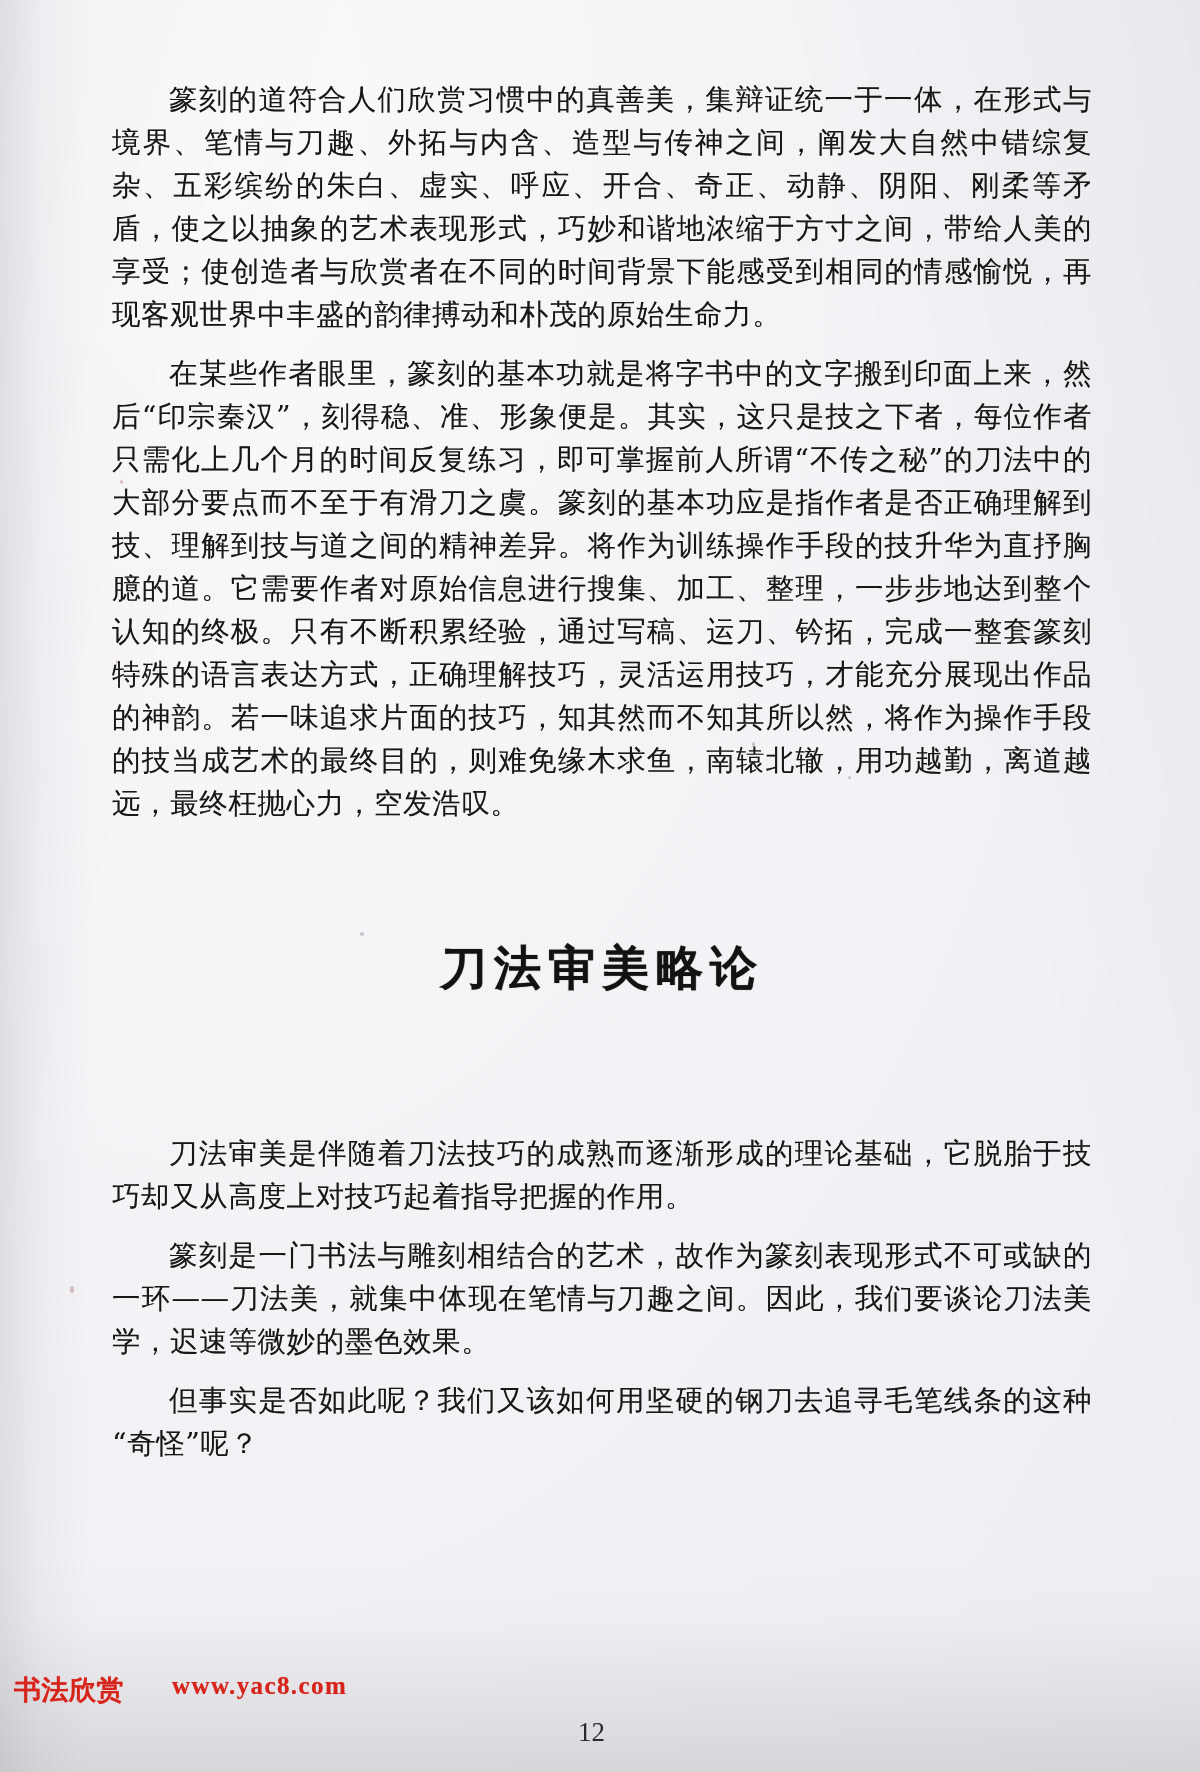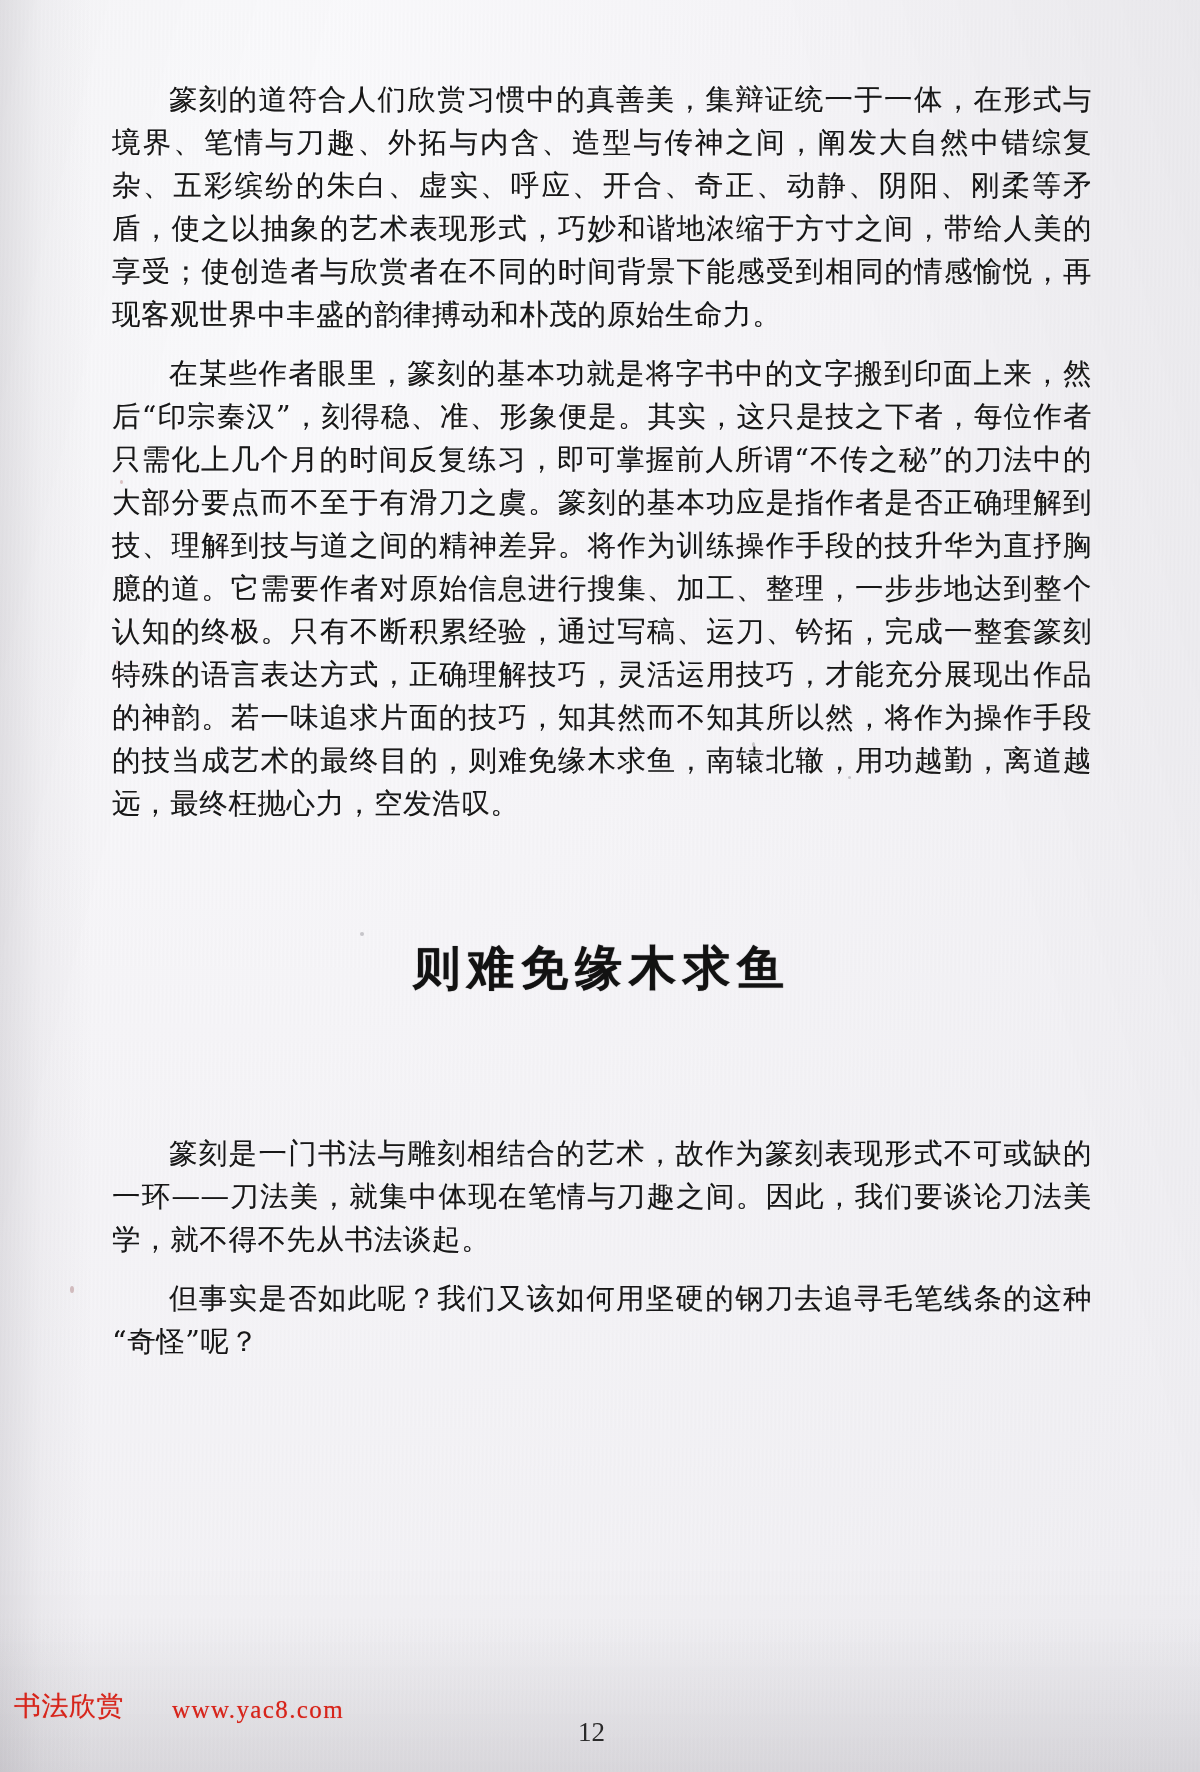--- a/index.html
+++ b/index.html
@@ -75,26 +75,26 @@
     font-family: "DejaVu Serif", "Liberation Serif", serif;
     text-shadow: 0 0 1.1px rgba(0,0,0,0.55), 0.5px 0 0.5px rgba(0,0,0,0.35);
   }
 
   .gap-before-title { height: 112px; }
   .gap-after-title  { height: 132px; }
 
   .watermark {
     position: absolute;
     left: 14px;
-    bottom: 48px;
+    bottom: 64px;
     display: flex;
-    align-items: flex-end;
+    align-items: flex-start;
     gap: 12px;
     color: #d7241a;
-    font-weight: 400;
+    font-weight: 700;
     text-shadow: 0 0 0.8px rgba(215,36,26,0.6);
   }
   .watermark .wm-cn {
     font-size: 27px;
     letter-spacing: 0.5px;
     font-family: "DejaVu Serif", "Liberation Serif", serif;
   }
   .watermark .wm-url {
     font-size: 25px;
     letter-spacing: 1.4px;
@@ -137,26 +137,27 @@
   <span class="speck" style="left:116px; top:660px; width:3px; height:4px; background:rgba(160,90,90,0.30);"></span>
 
   <div class="content">
 
     <p class="para">篆刻的道符合人们欣赏习惯中的真善美，集辩证统一于一体，在形式与境界、笔情与刀趣、外拓与内含、造型与传神之间，阐发大自然中错综复杂、五彩缤纷的朱白、虚实、呼应、开合、奇正、动静、阴阳、刚柔等矛盾，使之以抽象的艺术表现形式，巧妙和谐地浓缩于方寸之间，带给人美的享受；使创造者与欣赏者在不同的时间背景下能感受到相同的情感愉悦，再现客观世界中丰盛的韵律搏动和朴茂的原始生命力。</p>
 
     <p class="para">在某些作者眼里，篆刻的基本功就是将字书中的文字搬到印面上来，然后“印宗秦汉”，刻得稳、准、形象便是。其实，这只是技之下者，每位作者只需化上几个月的时间反复练习，即可掌握前人所谓“不传之秘”的刀法中的大部分要点而不至于有滑刀之虞。篆刻的基本功应是指作者是否正确理解到技、理解到技与道之间的精神差异。将作为训练操作手段的技升华为直抒胸臆的道。它需要作者对原始信息进行搜集、加工、整理，一步步地达到整个认知的终极。只有不断积累经验，通过写稿、运刀、钤拓，完成一整套篆刻特殊的语言表达方式，正确理解技巧，灵活运用技巧，才能充分展现出作品的神韵。若一味追求片面的技巧，知其然而不知其所以然，将作为操作手段的技当成艺术的最终目的，则难免缘木求鱼，南辕北辙，用功越勤，离道越远，最终枉抛心力，空发浩叹。</p>
 
     <div class="gap-before-title"></div>
 
-    <h1 class="article-title">则难免缘木求鱼</h1>
+    <h1 class="article-title">刀法审美略论</h1>
 
     <div class="gap-after-title"></div>
 
+    <p class="para">刀法审美是伴随着刀法技巧的成熟而逐渐形成的理论基础，它脱胎于技巧却又从高度上对技巧起着指导把握的作用。</p>
 
-    <p class="para">篆刻是一门书法与雕刻相结合的艺术，故作为篆刻表现形式不可或缺的一环——刀法美，就集中体现在笔情与刀趣之间。因此，我们要谈论刀法美学，就不得不先从书法谈起。</p>
+    <p class="para">篆刻是一门书法与雕刻相结合的艺术，故作为篆刻表现形式不可或缺的一环——刀法美，就集中体现在笔情与刀趣之间。因此，我们要谈论刀法美学，迟速等微妙的墨色效果。</p>
 
 
     <p class="para">但事实是否如此呢？我们又该如何用坚硬的钢刀去追寻毛笔线条的这种“奇怪”呢？</p>
 
   </div>
 
   <div class="watermark">
     <span class="wm-cn">书法欣赏</span>
     <span class="wm-url">www.yac8.com</span>
   </div>

